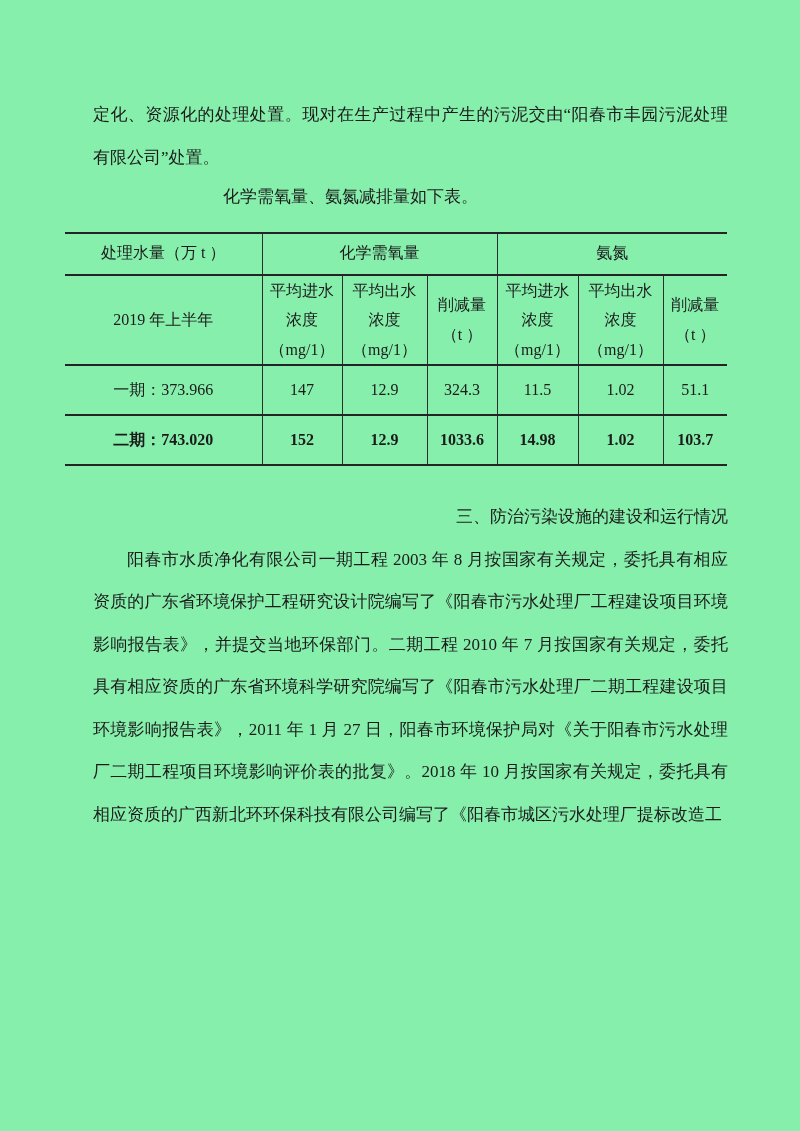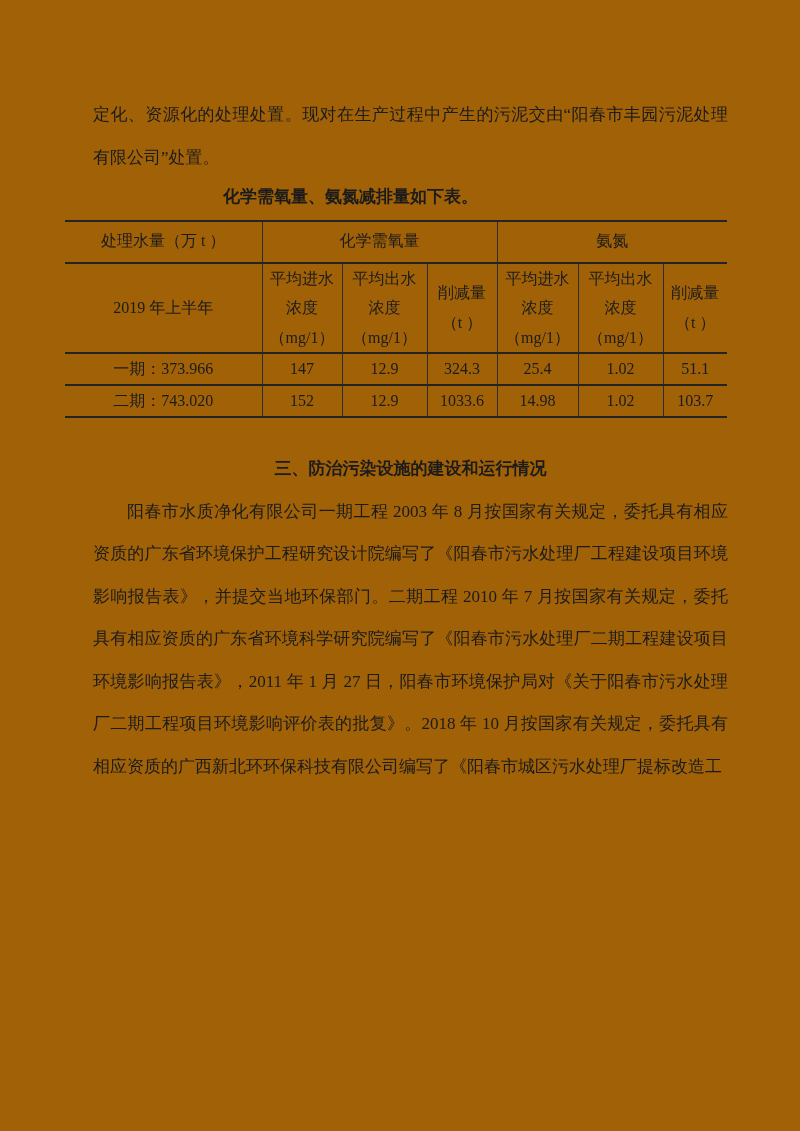--- a/index.html
+++ b/index.html
@@ -6,46 +6,45 @@
   html, body { background: #ffffff; }
   body {
     width: 800px; height: 1131px;
     font-family: "Liberation Serif", "DejaVu Serif", serif;
     color: #1b1b1b;
     overflow: hidden;
   }
   .page {
     position: relative;
     width: 800px; height: 1131px;
-    background: #a16207;
+    background: #86efac;
     padding-top: 94px;
     font-size: 17px;
     line-height: 2.5;
   }
   .txt {
     margin: 0 72px 0 93px;
     text-align: justify;
   }
   .indent2 { text-indent: 2em; }
   .tight { line-height: 2.15; }
   .heading {
     margin: 0 72px 0 93px;
-    font-weight: bold;
-    text-align: center;
+    font-weight: normal;
+    text-align: right;
   }
   .caption {
     margin-left: 223px;
     line-height: 2.15;
-    font-weight: bold;
   }
   table.emissions {
     border-collapse: collapse;
     table-layout: fixed;
     width: 662px;
-    margin: 4px 0 30px 65px;
+    margin: 16px 0 30px 65px;
     border-top: 2px solid #242424;
     border-bottom: 2px solid #242424;
     font-size: 16px;
     text-align: center;
   }
   table.emissions th, table.emissions td {
     font-weight: normal;
     text-align: center;
     vertical-align: middle;
     padding: 0 2px;
@@ -55,22 +54,22 @@
     border-left: 1px solid #2e2e2e;
   }
   tr.r-group th { height: 42px; line-height: 1.4; border-bottom: 2px solid #242424; }
   tr.r-sub th, tr.r-sub td {
     height: 88px;
     line-height: 1.85;
     white-space: pre-line;
     border-bottom: 2px solid #242424;
   }
   tr.r-sub td.period { white-space: normal; line-height: 1.4; text-align: center; }
-  tr.r-data td { height: 32px; line-height: 1.4; border-bottom: 2px solid #242424; }
-  tr.r-data:last-child td { border-bottom: none; }
+  tr.r-data td { height: 50px; line-height: 1.4; border-bottom: 2px solid #242424; }
+  tr.r-data:last-child td { border-bottom: none; font-weight: bold; }
 </style>
 </head>
 <body>
 
 <div class="page">
 
   <p class="txt">定化、资源化的处理处置。现对在生产过程中产生的污泥交由“阳春市丰园污泥处理有限公司”处置。</p>
 
 
   <p class="caption">化学需氧量、氨氮减排量如下表。</p>
@@ -108,21 +107,21 @@
 浓度
 （mg/1）</td>
         <td>削减量
 （t ）</td>
       </tr>
       <tr class="r-data">
         <td>一期：373.966</td>
         <td>147</td>
         <td>12.9</td>
         <td>324.3</td>
-        <td>25.4</td>
+        <td>11.5</td>
         <td>1.02</td>
         <td>51.1</td>
       </tr>
       <tr class="r-data">
         <td>二期：743.020</td>
         <td>152</td>
         <td>12.9</td>
         <td>1033.6</td>
         <td>14.98</td>
         <td>1.02</td>

